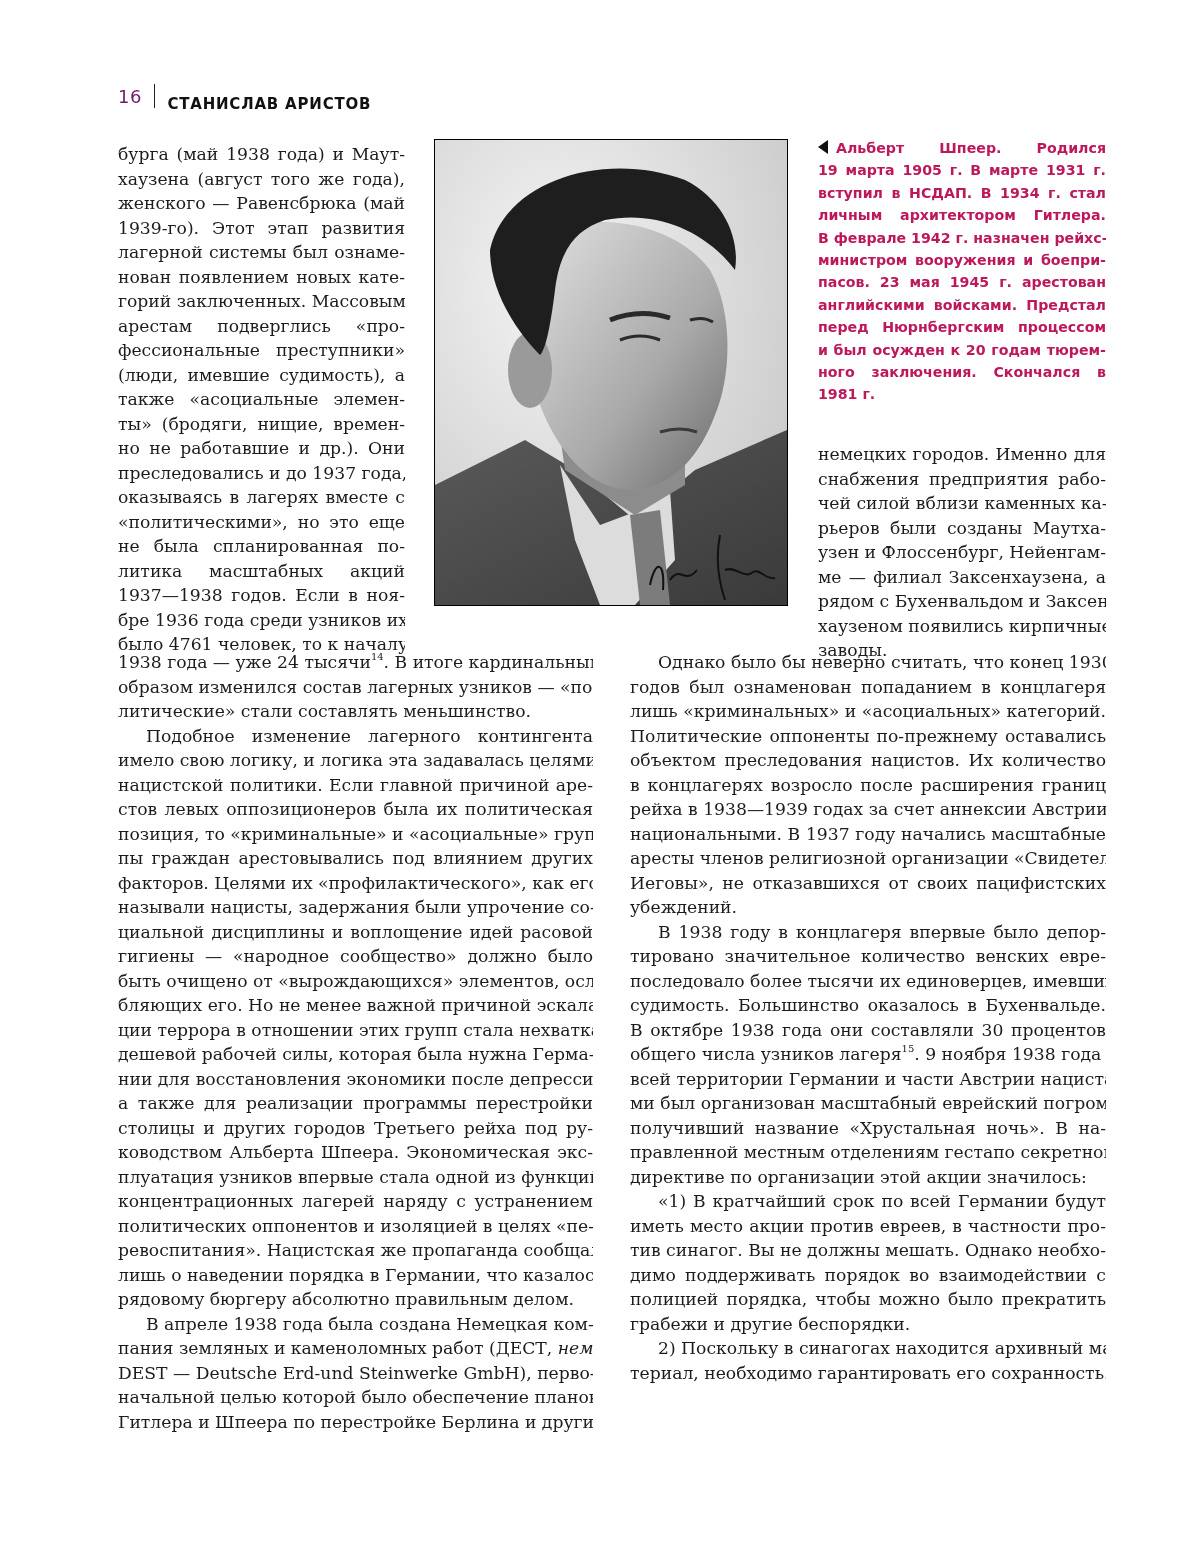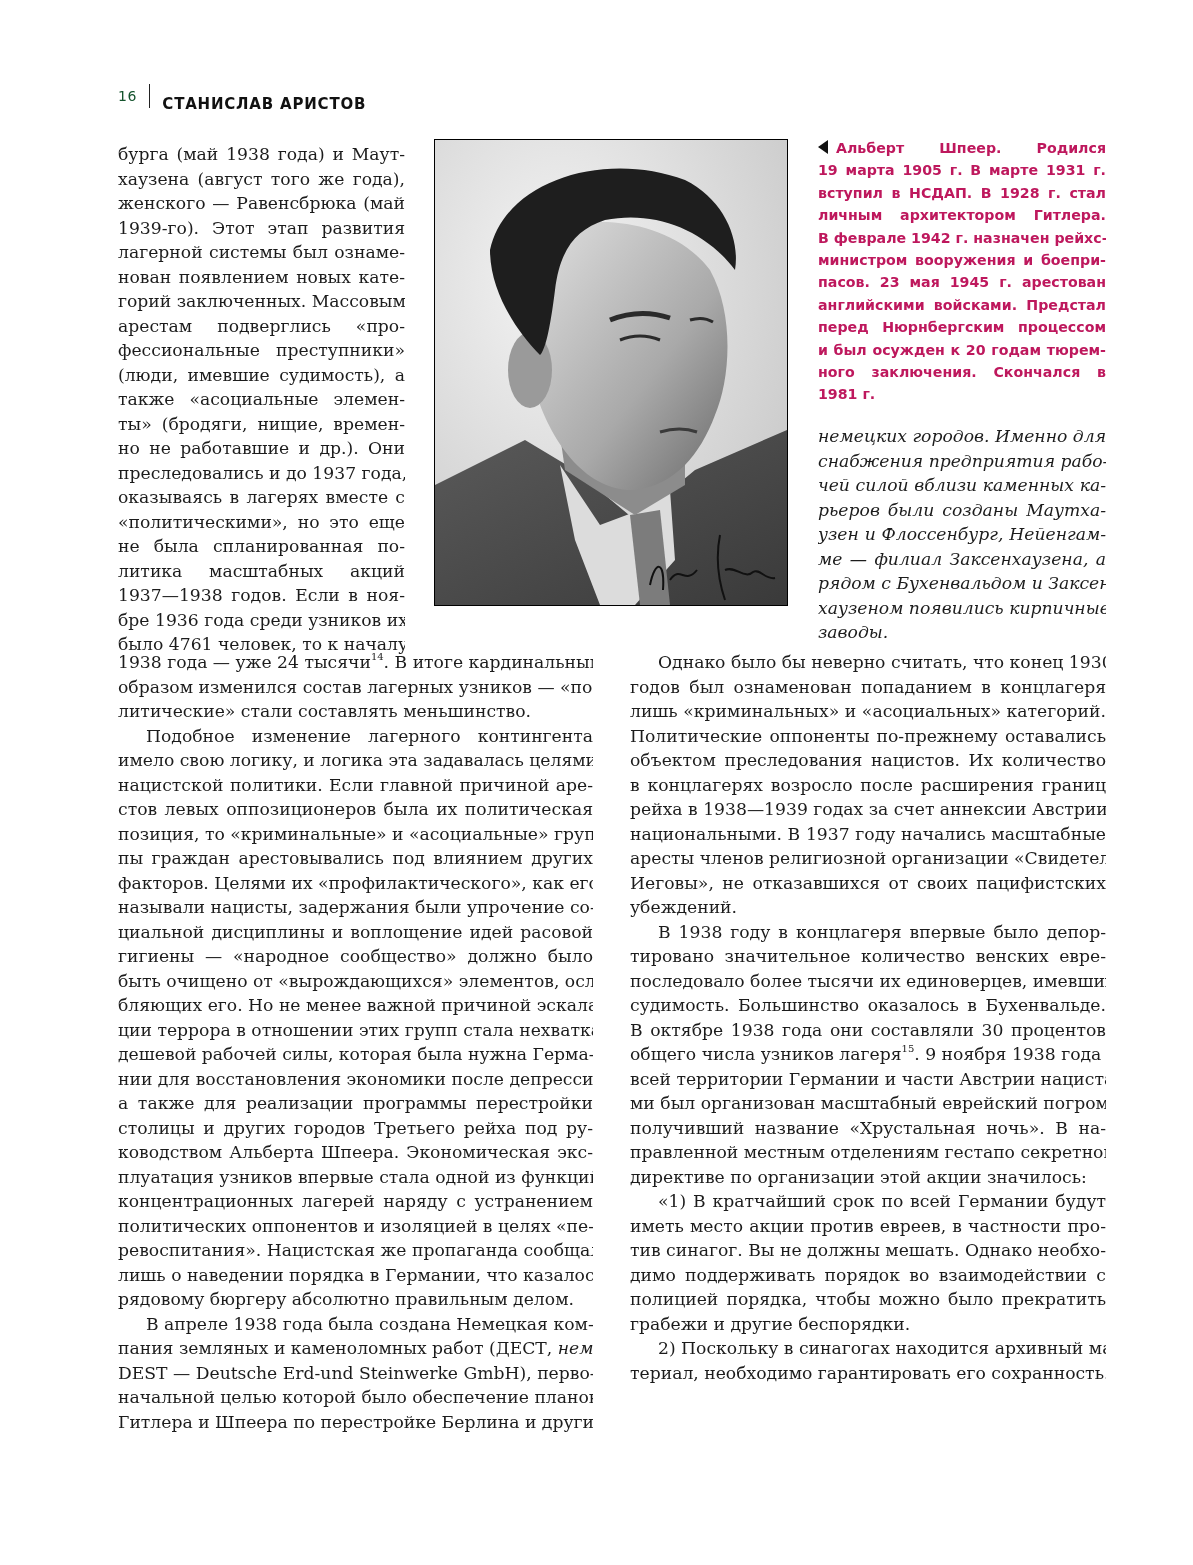--- a/index.html
+++ b/index.html
@@ -1,31 +1,31 @@
 <!DOCTYPE html>
 <html><head>
 <meta charset="utf-8">
 <style>
   html, body { margin: 0; padding: 0; background: #ffffff; }
   body { width: 1193px; height: 1565px; position: relative; overflow: hidden; color: #1a1a1a; }
 
   .header { position: absolute; left: 118px; top: 83px; height: 26px; display: flex; align-items: center;
             font-family: "DejaVu Sans", sans-serif; }
-  .page-num { font-size: 14px; font-weight: normal; color: #14532d; letter-spacing: 0.5px; }
+  .page-num { font-size: 18px; font-weight: normal; color: #701a75; letter-spacing: 0.5px; }
   .header-rule { width: 1.5px; height: 24px; background: #222; margin: 0 12px 0 12px; }
   .running-head { font-size: 15px; font-weight: bold; letter-spacing: 0.8px; color: #111; margin-top: 16px; }
 
   .serif { font-family: "DejaVu Serif", serif; font-size: 17.2px; line-height: 24.5px; color: #1c1c1c;
            text-align: justify; text-align-last: auto; }
   .line { display: block; white-space: nowrap; text-align: justify; text-align-last: justify; height: 24.5px; overflow: hidden; }
   .line.last { text-align-last: left; }
 
   .col-left-narrow { position: absolute; left: 118px; top: 142px; width: 287px; }
   .col-left-wide { position: absolute; left: 118px; top: 650px; width: 475px; }
-  .col-right-narrow { position: absolute; left: 818px; top: 424px; width: 288px; font-style: italic; }
+  .col-right-narrow { position: absolute; left: 818px; top: 442px; width: 288px; }
   .col-right-wide { position: absolute; left: 630px; top: 650px; width: 476px; }
 
   .indent { text-indent: 0; padding-left: 28px; }
   sup { font-size: 10px; line-height: 0; position: relative; top: -1px; }
 
   .caption { position: absolute; left: 818px; top: 137px; width: 288px;
              font-family: "DejaVu Sans", sans-serif; font-weight: bold; font-size: 14.2px; line-height: 22.4px; color: #be185d; }
   .caption .line { height: 22.4px; }
   .arrow { display: inline-block; width: 0; height: 0; border-top: 7px solid transparent; border-bottom: 7px solid transparent;
            border-right: 10px solid #111; vertical-align: -1px; margin-right: 8px; }
@@ -82,21 +82,21 @@
 
     <path d="M225 292 Q245 286 262 292" stroke="#3a3a3a" stroke-width="3" fill="none"></path>
 
     <path d="M215 445 C220 420 230 420 228 450 M235 440 C245 425 250 445 262 430 M285 395 C280 420 285 445 290 460 M290 430 C300 425 310 440 318 432 C325 428 330 440 340 438" stroke="#111" stroke-width="2" fill="none"></path>
   </svg>
 </div>
 
 <div class="caption">
   <span class="line"><span class="arrow"></span><span>Альберт Шпеер. Родился</span></span>
   <span class="line">19 марта 1905 г. В марте 1931 г.</span>
-  <span class="line">вступил в НСДАП. В 1928 г. стал</span>
+  <span class="line">вступил в НСДАП. В 1934 г. стал</span>
   <span class="line">личным архитектором Гитлера.</span>
   <span class="line">В феврале 1942 г. назначен рейхс-</span>
   <span class="line">министром вооружения и боепри-</span>
   <span class="line">пасов. 23 мая 1945 г. арестован</span>
   <span class="line">английскими войсками. Предстал</span>
   <span class="line">перед Нюрнбергским процессом</span>
   <span class="line">и был осужден к 20 годам тюрем-</span>
   <span class="line">ного заключения. Скончался в</span>
   <span class="line last">1981 г.</span>
 </div>

